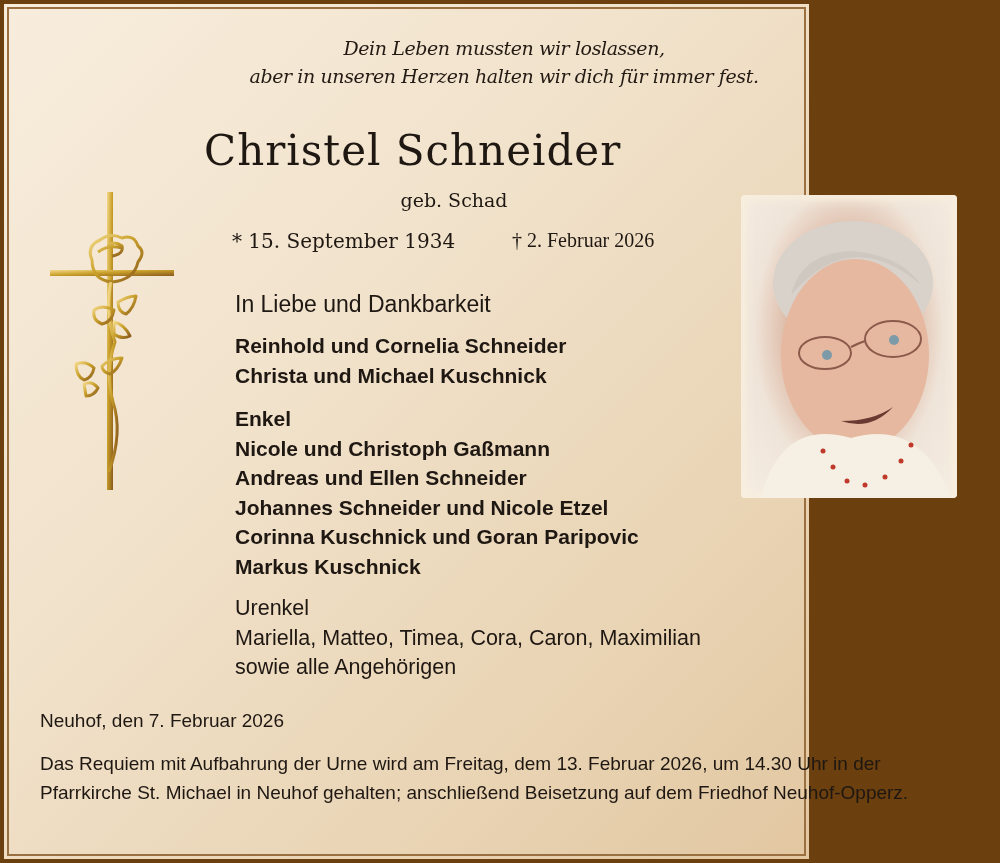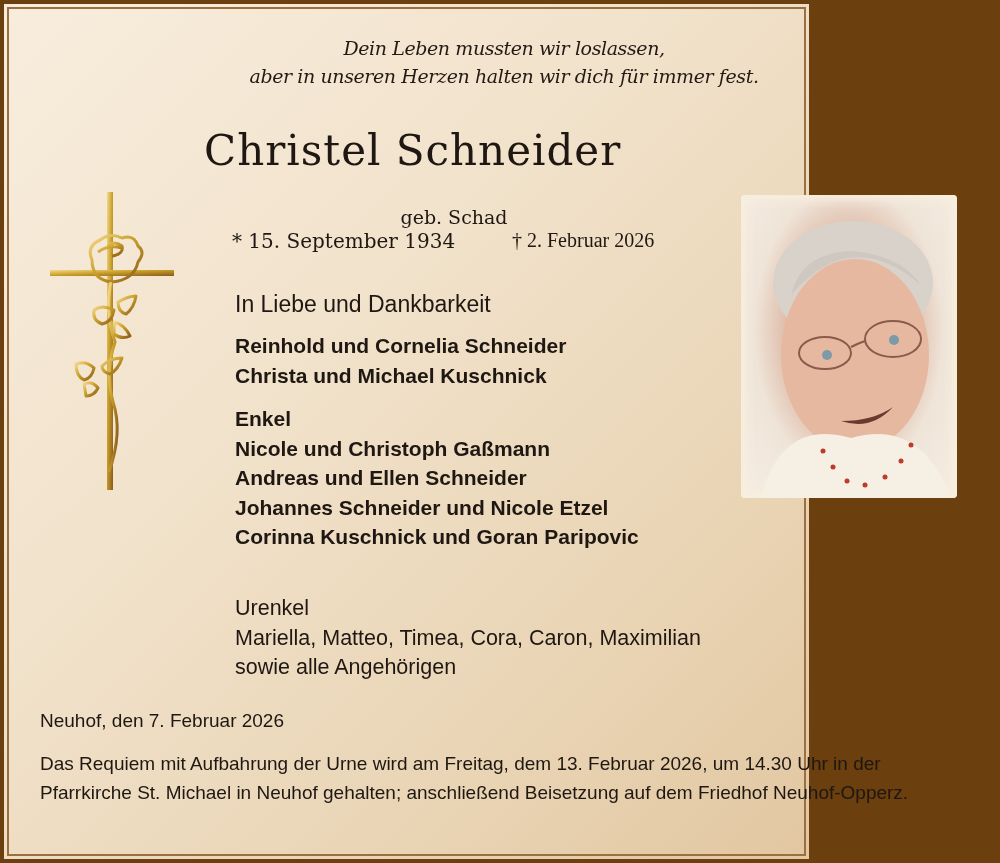--- a/index.html
+++ b/index.html
@@ -28,21 +28,21 @@
       letter-spacing: -0.4px;
     }
     .name {
       left: 200px; width: 510px; top: 122px; text-align: left;
       font-family: "DejaVu Serif", serif;
       font-size: 42px; letter-spacing: 1px; color: #1e1712;
       font-weight: normal;
     }
     .nee {
       left: 360px; width: 180px; top: 185px; text-align: center;
-      font-family: "DejaVu Serif", serif; font-size: 19px; margin-top: 17px;
+      font-family: "DejaVu Serif", serif; font-size: 19px;
     }
     .birth { left: 228px; top: 225px; font-family: "DejaVu Serif", serif; font-size: 20px; }
     .death { left: 496px; top: 225px; font-family: Liberation Serif, serif; font-size: 20px; margin-left: 12px; }
     .intro { left: 231px; top: 287px; font-size: 23px; }
     .group { left: 231px; font-size: 21px; font-weight: bold; line-height: 29.5px; }
     .group .line { white-space: nowrap; }
     .g1 { top: 327px; }
     .g2 { top: 400px; }
     .g3 { top: 590px; font-weight: normal; font-size: 21.5px; }
     .place { left: 36px; top: 706px; font-size: 19px; }
@@ -127,20 +127,21 @@
     <div class="line">Reinhold und Cornelia Schneider</div>
     <div class="line">Christa und Michael Kuschnick</div>
   </div>
 
   <div class="abs group g2">
     <div class="line">Enkel</div>
     <div class="line">Nicole und Christoph Gaßmann</div>
     <div class="line">Andreas und Ellen Schneider</div>
     <div class="line">Johannes Schneider und Nicole Etzel</div>
     <div class="line">Corinna Kuschnick und Goran Paripovic</div>
+    <div class="line">Markus Kuschnick</div>
   </div>
 
   <div class="abs group g3">
     <div class="line">Urenkel</div>
     <div class="line">Mariella, Matteo, Timea, Cora, Caron, Maximilian</div>
     <div class="line">sowie alle Angehörigen</div>
   </div>
 
   <div class="abs place">Neuhof, den 7. Februar 2026</div>
   <div class="abs notice">Das Requiem mit Aufbahrung der Urne wird am Freitag, dem 13. Februar 2026, um 14.30 Uhr in der Pfarrkirche St. Michael in Neuhof gehalten; anschließend Beisetzung auf dem Friedhof Neuhof-Opperz.</div>

